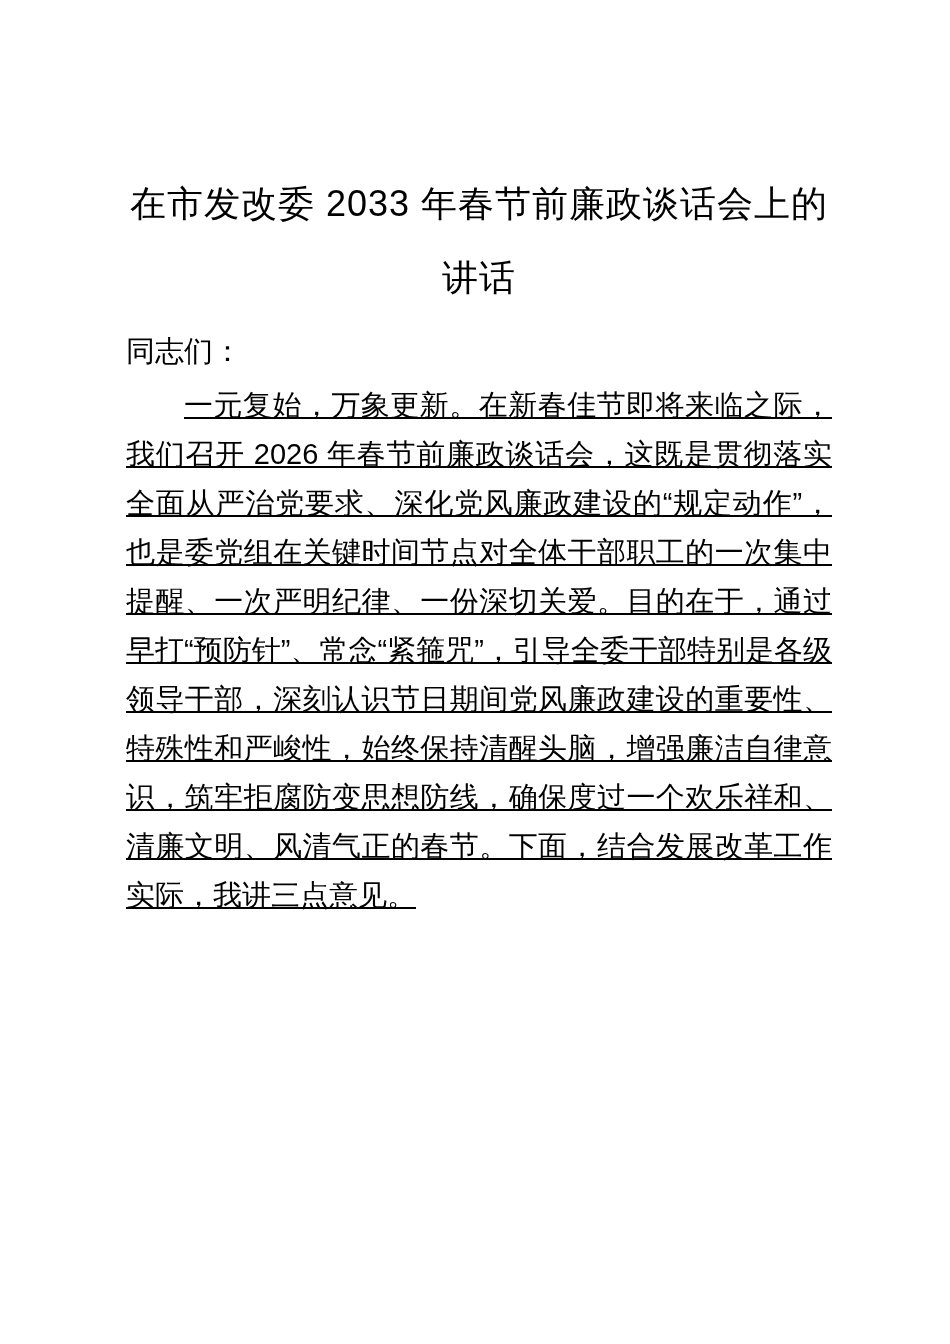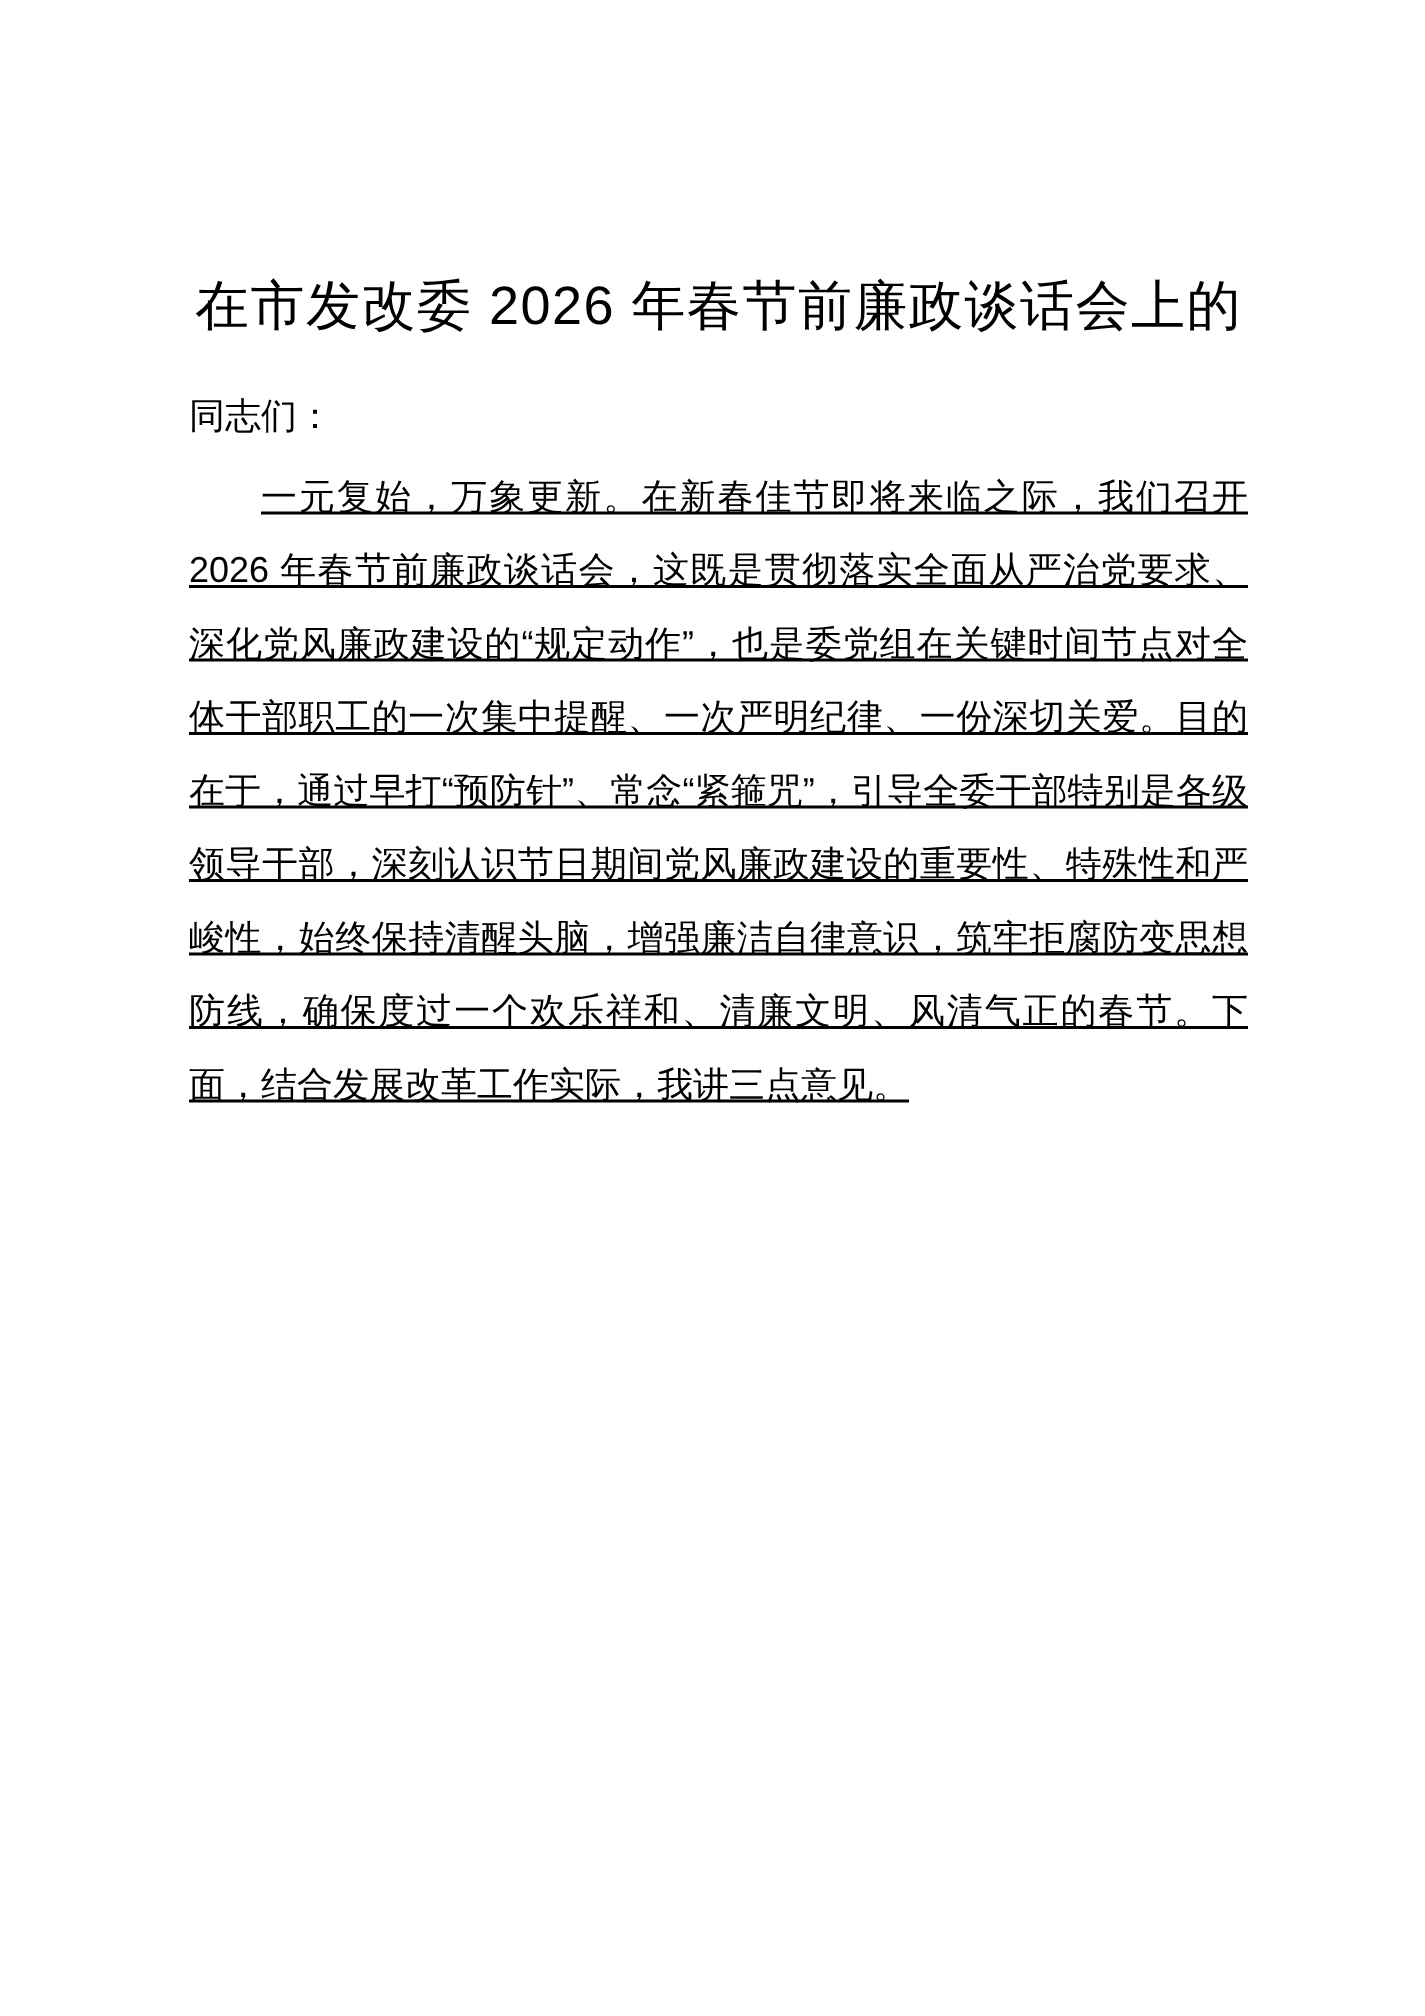--- a/index.html
+++ b/index.html
@@ -29,21 +29,21 @@
     font-weight: 400;
     text-align: center;
     letter-spacing: 1px;
   }
   .title-line {
     display: block;
     white-space: nowrap;
   }
   .doc-body {
     margin-top: 12px;
-    font-size: 24px;
+    font-size: 29px;
     line-height: 49px;
     text-align: justify;
     text-justify: inter-ideograph;
   }
   .doc-body p {
     margin: 5px 0 0 0;
   }
   .salutation {
     margin-top: 0 !important;
     text-indent: 0;
@@ -55,20 +55,21 @@
   .section-heading {
     font-weight: 400;
   }
 </style>
 </head>
 <body>
 
 <div class="page">
   <div class="content">
     <h1 class="doc-title">
-      <span class="title-line">在市发改委 2026 年春节前廉政谈话会上的</span>
+      <span class="title-line">在市发改委 2033 年春节前廉政谈话会上的</span>
+      <span class="title-line">讲话</span>
     </h1>
     <div class="doc-body">
       <p class="salutation">同志们：</p>
       <p class="para">一元复始，万象更新。在新春佳节即将来临之际，我们召开 2026 年春节前廉政谈话会，这既是贯彻落实全面从严治党要求、深化党风廉政建设的“规定动作”，也是委党组在关键时间节点对全体干部职工的一次集中提醒、一次严明纪律、一份深切关爱。目的在于，通过早打“预防针”、常念“紧箍咒”，引导全委干部特别是各级领导干部，深刻认识节日期间党风廉政建设的重要性、特殊性和严峻性，始终保持清醒头脑，增强廉洁自律意识，筑牢拒腐防变思想防线，确保度过一个欢乐祥和、清廉文明、风清气正的春节。下面，结合发展改革工作实际，我讲三点意见。</p>
     </div>
   </div>
 </div>
 
 </body></html>

